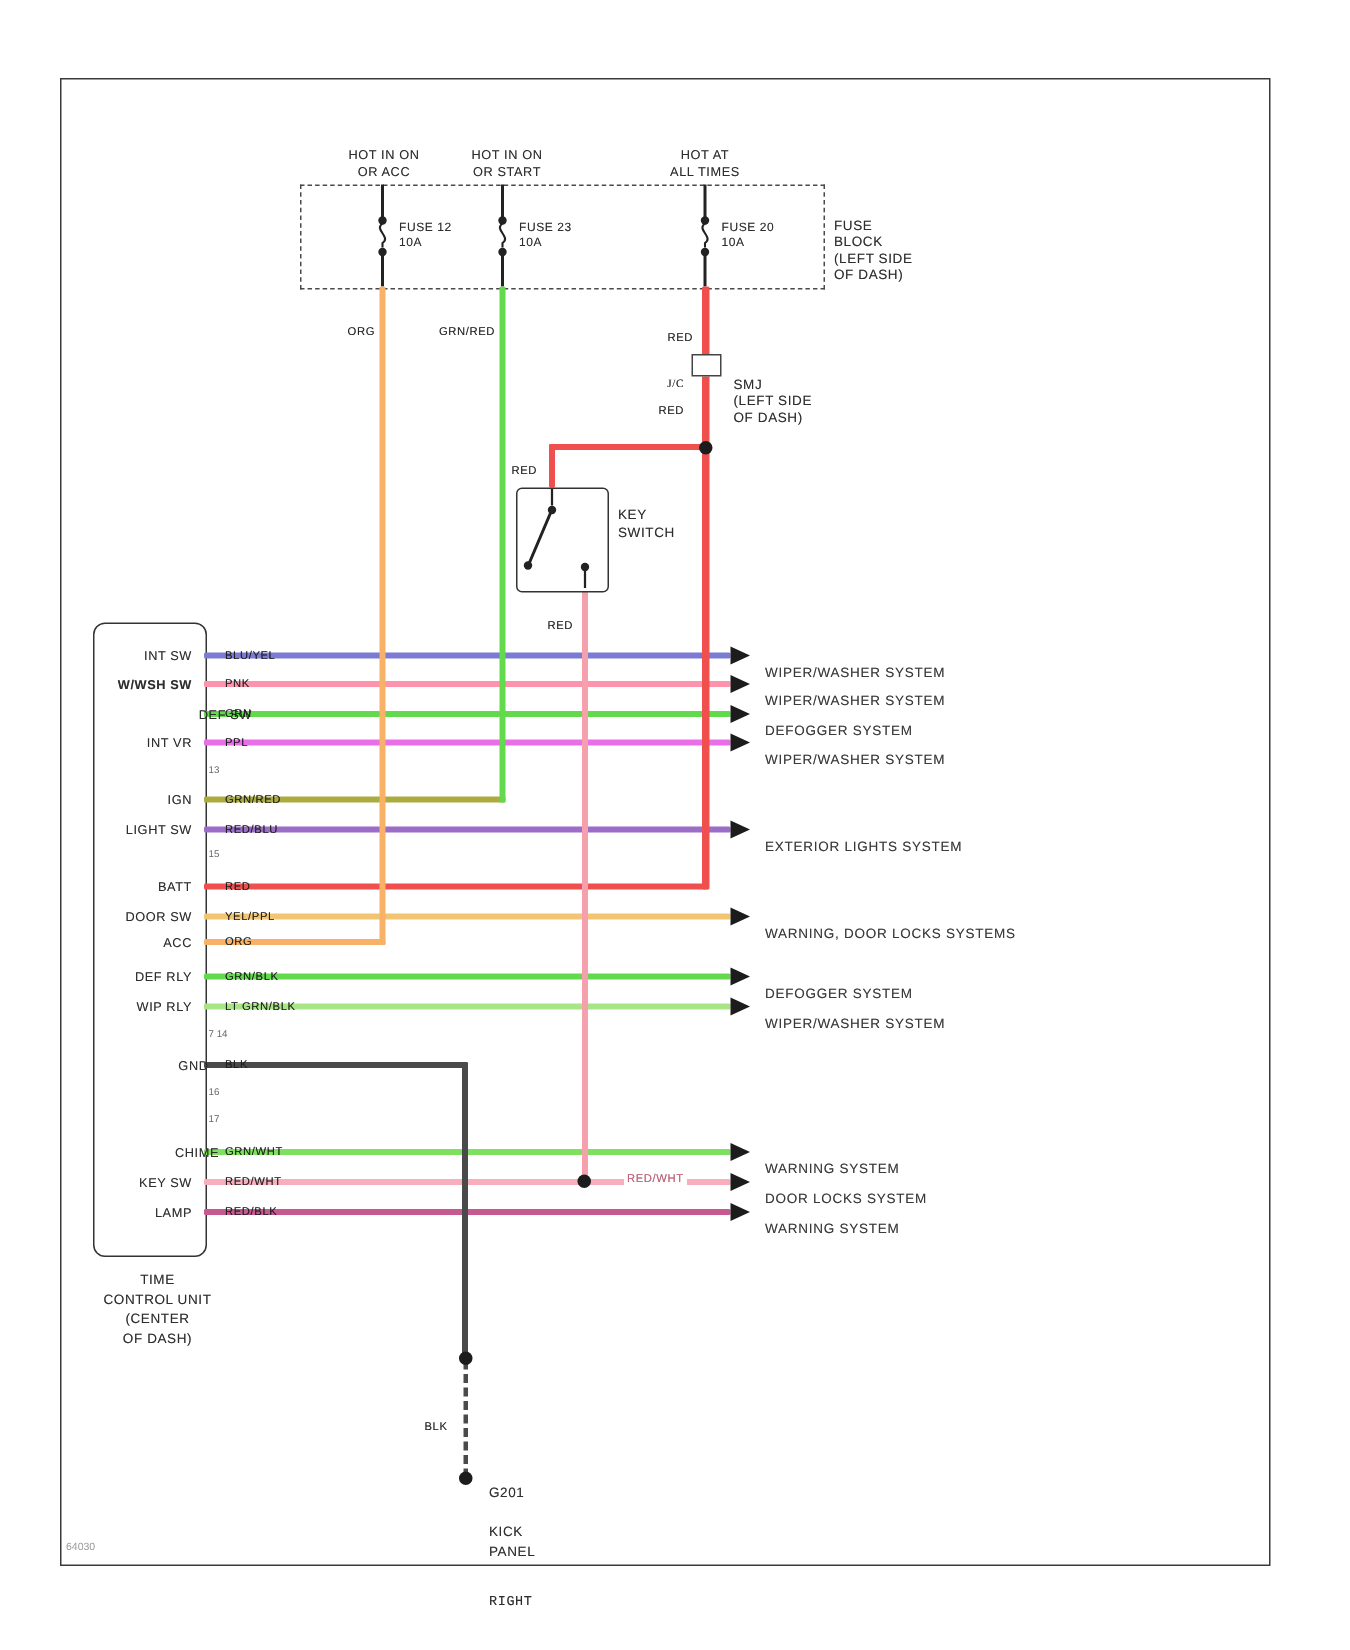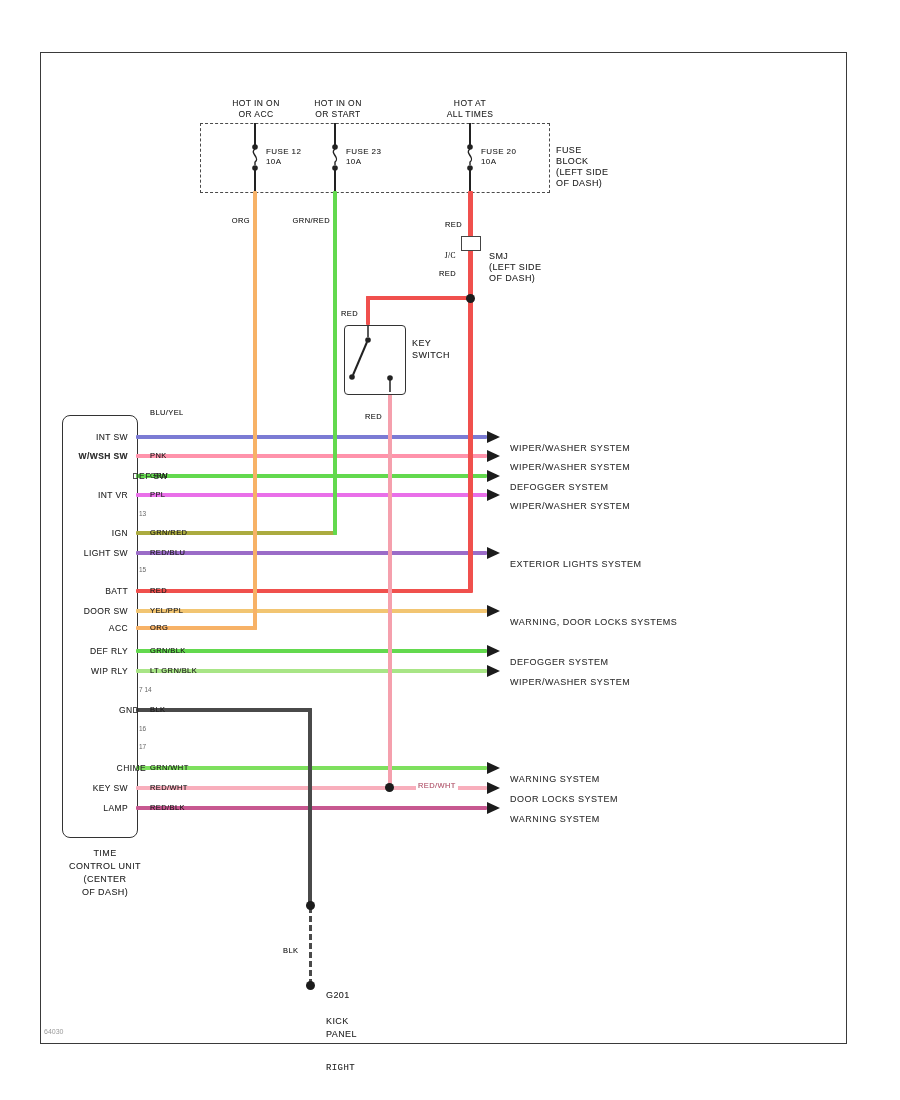--- a/index.html
+++ b/index.html
@@ -123,21 +123,21 @@
   <div class="abs txt ctr" style="left:40px;top:887px;width:130px;">OF DASH)</div>
 
   <div class="abs stub" style="left:139px;top:510px;">13</div>
   <div class="abs stub" style="left:139px;top:566px;">15</div>
   <div class="abs stub" style="left:139px;top:686px;">7 14</div>
   <div class="abs stub" style="left:139px;top:725px;">16</div>
   <div class="abs stub" style="left:139px;top:743px;">17</div>
 
   <div class="abs txt pinlabel" style="left:64px;top:432px;">INT SW</div>
   <div class="abs wire" style="left: 136px; top: 435px; width: 351px; background-color: rgb(123, 123, 212);"></div>
-  <div class="abs txt wlabel" style="left:150px;top:408px;text-align:center;">BLU/YEL</div>
+  <div class="abs txt wlabel" style="left:150px;top:432px;text-align:center;">BLU/YEL</div>
   <div class="abs arrow" style="left:487px;top:431px;"></div>
   <div class="abs txt syslabel" style="left:510px;top:443px;">WIPER/WASHER SYSTEM</div>
 
   <div class="abs txt pinlabel" style="left:64px;top:451px;font-weight:bold;">W/WSH SW</div>
   <div class="abs wire" style="left: 136px; top: 454px; width: 351px; background-color: rgb(255, 147, 171);"></div>
   <div class="abs txt wlabel" style="left:150px;top:451px;text-align:center;">PNK</div>
   <div class="abs arrow" style="left:487px;top:450px;"></div>
   <div class="abs txt syslabel" style="left:510px;top:462px;">WIPER/WASHER SYSTEM</div>
 
   <div class="abs txt pinlabel" style="left:64px;top:471px;padding-left:40px;">DEF SW</div>

